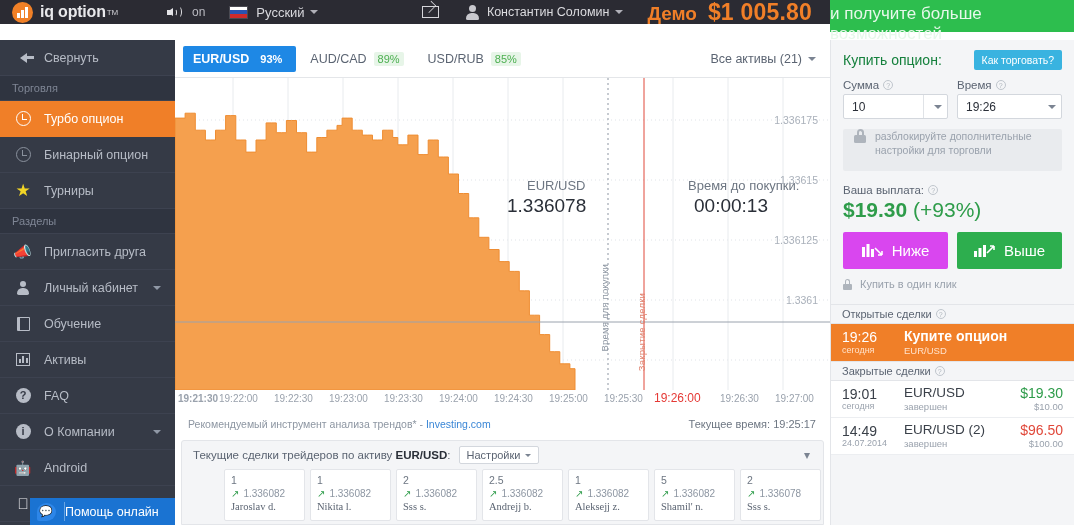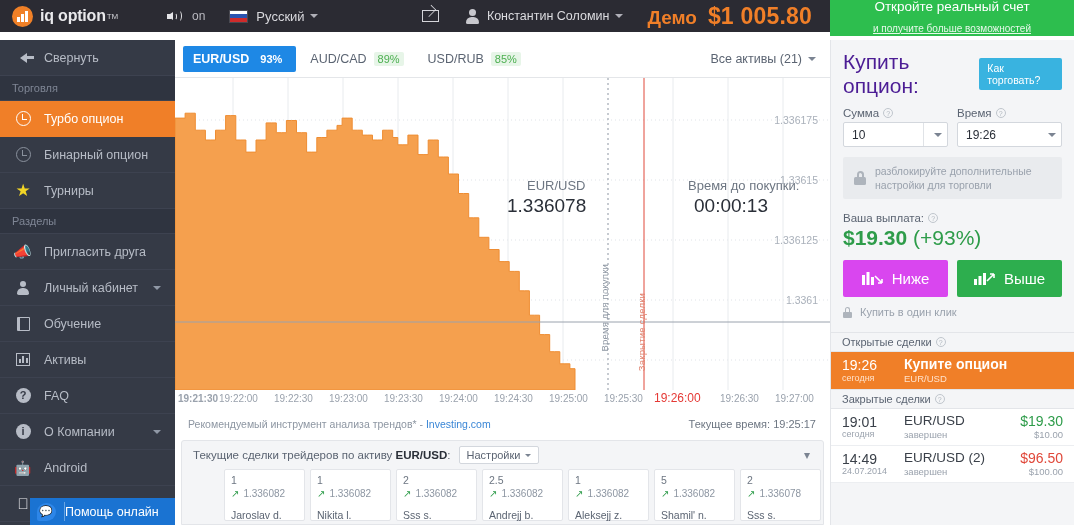--- a/index.html
+++ b/index.html
@@ -6,21 +6,21 @@
   html, body {
     width: 1074px; height: 525px;
     font-family: "Liberation Sans", sans-serif;
     background: #ffffff;
     overflow: hidden;
   }
   .app { position: relative; width: 1074px; height: 525px; }
 
   
   .header {
-    position: absolute; top: 0; left: 0; width: 1074px; height: 32px;
+    position: absolute; top: 0; left: 0; width: 1074px; height: 24px;
     background: #2b2b33; display: flex; align-items: center;
   }
   .hdr-logo { display: flex; align-items: center; padding-left: 12px; width: 163px; }
   .logo-mark {
     width: 21px; height: 21px; border-radius: 50%; background: #f08027;
     display: flex; align-items: flex-end; justify-content: center; gap: 1.5px;
     padding-bottom: 5px;
   }
   .logo-mark i { display: block; width: 2.5px; background: #fff; }
   .logo-mark i:nth-child(1){ height: 5px; }
@@ -69,21 +69,21 @@
   .user-name { color: #dcdce0; font-size: 12.5px; }
   .demo-wrap { display: flex; align-items: baseline; margin-left: 24px; }
   .demo-lbl { color: #f07f28; font-size: 19px; font-weight: bold; }
   .demo-bal { color: #f07f28; font-size: 23px; font-weight: bold; margin-left: 11px; letter-spacing: .2px; }
   .cta {
     margin-left: 18px; width: 244px; height: 40px; background: #2dbe4e;
     display: flex; flex-direction: column; align-items: center; justify-content: center;
     cursor: pointer;
   }
   .cta-l1 { color: #fff; font-size: 13.5px; }
-  .cta-l2 { color: #e6f8ea; font-size: 10px; margin-top: 9px; text-decoration: underline; }
+  .cta-l2 { color: #e6f8ea; font-size: 17px; margin-top: 9px; }
 
   
   .sidebar {
     position: absolute; top: 40px; left: 0; width: 175px; height: 485px;
     background: #353a46;
   }
   .sb-item {
     height: 36px; display: flex; align-items: center; padding-left: 13px;
     color: #b7bcc6; font-size: 12.5px; cursor: pointer; position: relative;
     border-bottom: 1px solid #3d4250;
@@ -172,30 +172,30 @@
     font-size: 11px; color: #5b6472; padding: 2px 7px; display: flex; align-items: center; cursor: pointer;
   }
   .tr-settings .caret-d { border-top-color:#7b8492; margin-left:5px; border-left-width:3px;border-right-width:3px;border-top-width:3.5px;}
   .tr-chev { margin-left: auto; margin-right: 13px; color: #7b8492; font-size: 12px; cursor: pointer; }
   .tr-cards { display: flex; gap: 5px; padding-left: 42px; }
   .tr-card { width: 81px; height: 52px; background: #fff; border: 1px solid #e3e5e9; border-radius: 2px; padding: 4px 6px; }
   .tr-amt { font-size: 10.5px; color: #6d7682; }
   .tr-row { display: flex; align-items: center; margin-top: 2px; }
   .tr-arrow { color: #2e9c4a; font-size: 10px; margin-right: 4px; }
   .tr-val { font-size: 10px; color: #8d96a2; }
-  .tr-nm { font-size: 10.5px; color: #5b6472; margin-top: 10px; }
+  .tr-nm { font-size: 10.5px; color: #5b6472; margin-top: 2px; font-family: Liberation Serif, serif; }
 
   
   .rpanel {
     position: absolute; top: 40px; left: 830px; width: 244px; height: 485px;
     background: #f4f5f7; border-left: 1px solid #e3e5e9;
   }
   .rp-top { padding: 10px 12px 0 12px; }
   .rp-title-row { display: flex; align-items: center; }
-  .rp-title { font-size: 21px; color: #4c1d95; }
+  .rp-title { font-size: 14px; color: #15803d; }
   .howto {
     margin-left: auto; background: #39b3e0; color: #fff; font-size: 10.5px;
     padding: 4px 8px; border-radius: 2px; cursor: pointer;
   }
   .field-row { display: flex; margin-top: 9px; gap: 9px; }
   .field { flex: 1; }
   .field-lbl { font-size: 11.5px; color: #5b6472; display: flex; align-items: center; }
   .q-ico {
     width: 10px; height: 10px; border-radius: 50%; border: 1px solid #c0c6cd;
     color: #b0b7bf; font-size: 7px; display: inline-flex; align-items: center;
@@ -207,21 +207,21 @@
   }
   .input-box .v { font-size: 12px; color: #2a2f38; padding-left: 8px; }
   .input-box .dd {
     margin-left: auto; width: 24px; height: 100%; border-left: 1px solid #e0e3e7;
     display: flex; align-items: center; justify-content: center; cursor: pointer;
   }
   .input-box .dd .caret-d { border-top-color: #7b8492; }
   .input-box.time .dd { border-left: none; }
   .locked {
     margin-top: 10px; background: #e9ebee; border-radius: 2px; height: 42px;
-    display: flex; align-items: center; padding: 0 11px;
+    display: flex; align-items: flex-start; padding: 0 11px;
   }
   .lock-ico { width: 12px; height: 14px; position: relative; margin-right: 9px; flex: none; }
   .lock-ico .body { position:absolute; bottom:0; width:12px; height:8px; background:#aeb4bc; border-radius:1.5px; }
   .lock-ico .shk { position:absolute; top:0; left:2.5px; width:7px; height:7px; border:2px solid #aeb4bc; border-bottom:none; border-radius:4px 4px 0 0; }
   .locked .t { font-size: 10.5px; color: #9aa2ad; line-height: 1.35; }
   .payout-lbl { margin-top: 13px; font-size: 11.5px; color: #5b6472; display:flex; align-items:center; }
   .payout-val { font-size: 21px; color: #2e9c4a; font-weight: bold; margin-top: 2px; }
   .payout-val .pc { font-weight: normal; }
   .btn-row { display: flex; gap: 9px; margin-top: 10px; }
   .btn { flex: 1; height: 37px; border-radius: 2px; display: flex; align-items: center; justify-content: center; cursor: pointer; }

